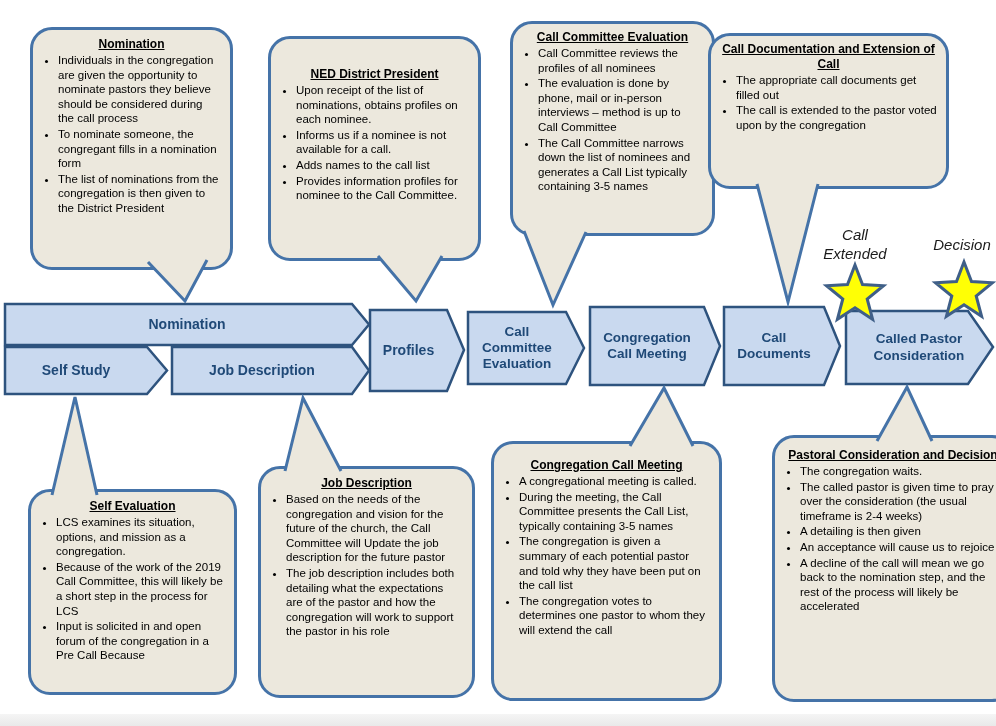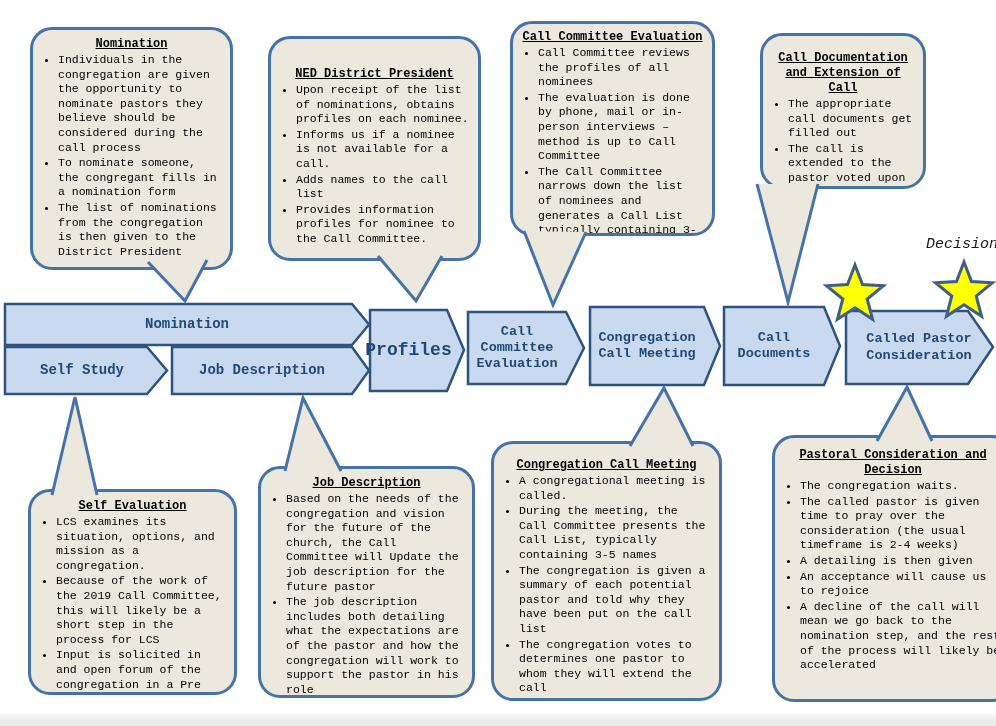--- a/index.html
+++ b/index.html
@@ -1,48 +1,48 @@
 <!DOCTYPE html>
 <html><head>
 <meta charset="utf-8">
 <style>
   html,body{margin:0;padding:0;background:#ffffff;}
   .stage{
     position:relative;width:996px;height:726px;overflow:hidden;background:#ffffff;
-    font-family:Liberation Mono, monospace;color:#000;
+    font-family:Liberation Sans, sans-serif;color:#000;
   }
   .layer{position:absolute;left:0;top:0;width:996px;height:726px;pointer-events:none;}
   .page-edge{position:absolute;left:0;top:714px;width:996px;height:12px;
     background:linear-gradient(#f5f5f5,#e9e9e9);}
   
   .callout{
     position:absolute;box-sizing:border-box;background:#ECE8DD;border:3px solid #4573A8;
     border-radius:22px;padding:5px 9px 4px 9px;overflow:hidden;z-index:2;
   }
   .callout-title{font-weight:bold;text-decoration:underline;text-align:center;
     font-size:12px;line-height:1.25;margin:2px 0 1px 0;}
   .callout-list{margin:0;padding:0 0 0 16px;font-size:11.5px;line-height:1.27;}
   .callout-list li{margin:0 0 1px 0;}
   .b1{left:30px;top:27px;width:203px;height:243px;}
   .b2{left:268px;top:36px;width:213px;height:225px;padding-top:26px;}
   .b3{left:510px;top:21px;width:205px;height:215px;padding-top:4px;}
-  .b4{left:760px;top:33px;width:166px;height:156px;padding-top:13px;}
+  .b4{left:708px;top:33px;width:241px;height:156px;padding-top:4px;}
   .b5{left:28px;top:489px;width:209px;height:206px;}
   .b6{left:258px;top:466px;width:217px;height:232px;}
   .b7{left:491px;top:441px;width:231px;height:260px;padding-top:12px;}
   .b8{left:772px;top:435px;width:242px;height:267px;padding-top:8px;}
   
   .step-label{
     position:absolute;display:flex;align-items:center;justify-content:center;
     text-align:center;font-weight:bold;color:#1F4977;z-index:2;font-size:13.5px;line-height:1.2;
   }
   .l1{left:5px;top:304px;width:364px;height:41px;font-size:14px;}
-  .l2{left:11px;top:347px;width:142px;height:47px;font-size:14px;text-align:center;}
+  .l2{left:5px;top:347px;width:142px;height:47px;font-size:14px;text-align:center;}
   .l3{left:172px;top:347px;width:180px;height:47px;font-size:14px;}
-  .l4{left:370px;top:310px;width:77px;height:81px;font-size:18px;}
+  .l4{left:370px;top:310px;width:77px;height:81px;font-size:14px;}
   .l5{left:468px;top:312px;width:98px;height:72px;}
   .l6{left:590px;top:307px;width:114px;height:78px;}
   .l7{left:724px;top:307px;width:100px;height:78px;}
   .l8{left:846px;top:311px;width:122px;height:73px;padding-left:12px;}
   
   .milestone-label{
     position:absolute;display:flex;align-items:center;justify-content:center;text-align:center;
     font-style:italic;font-size:15px;color:#1a1a1a;z-index:2;line-height:1.3;
   }
   .m1{left:810px;top:220px;width:90px;height:48px;}
@@ -138,20 +138,21 @@
 
   <div class="step-label l1">Nomination</div>
   <div class="step-label l2">Self Study</div>
   <div class="step-label l3">Job Description</div>
   <div class="step-label l4">Profiles</div>
   <div class="step-label l5">Call Committee Evaluation</div>
   <div class="step-label l6">Congregation Call Meeting</div>
   <div class="step-label l7">Call Documents</div>
   <div class="step-label l8">Called Pastor Consideration</div>
 
+  <div class="milestone-label m1">Call Extended</div>
   <div class="milestone-label m2">Decision</div>
 
   <svg class="layer" style="z-index:3" width="996" height="726" viewBox="0 0 996 726">
     <path class="tail" d="M148,262 L185,301 L207,260"></path>
     <path class="tail" d="M378,256 L416,301 L442,256"></path>
     <path class="tail" d="M524,231 L553,305 L586,232"></path>
     <path class="tail" d="M757,184 L788,302 L818,184"></path>
     <path class="tail" d="M52,495 L75,397 L97,495"></path>
     <path class="tail" d="M285,471 L303,398 L341,471"></path>
     <path class="tail" d="M630,446 L664,388 L693,446"></path>

